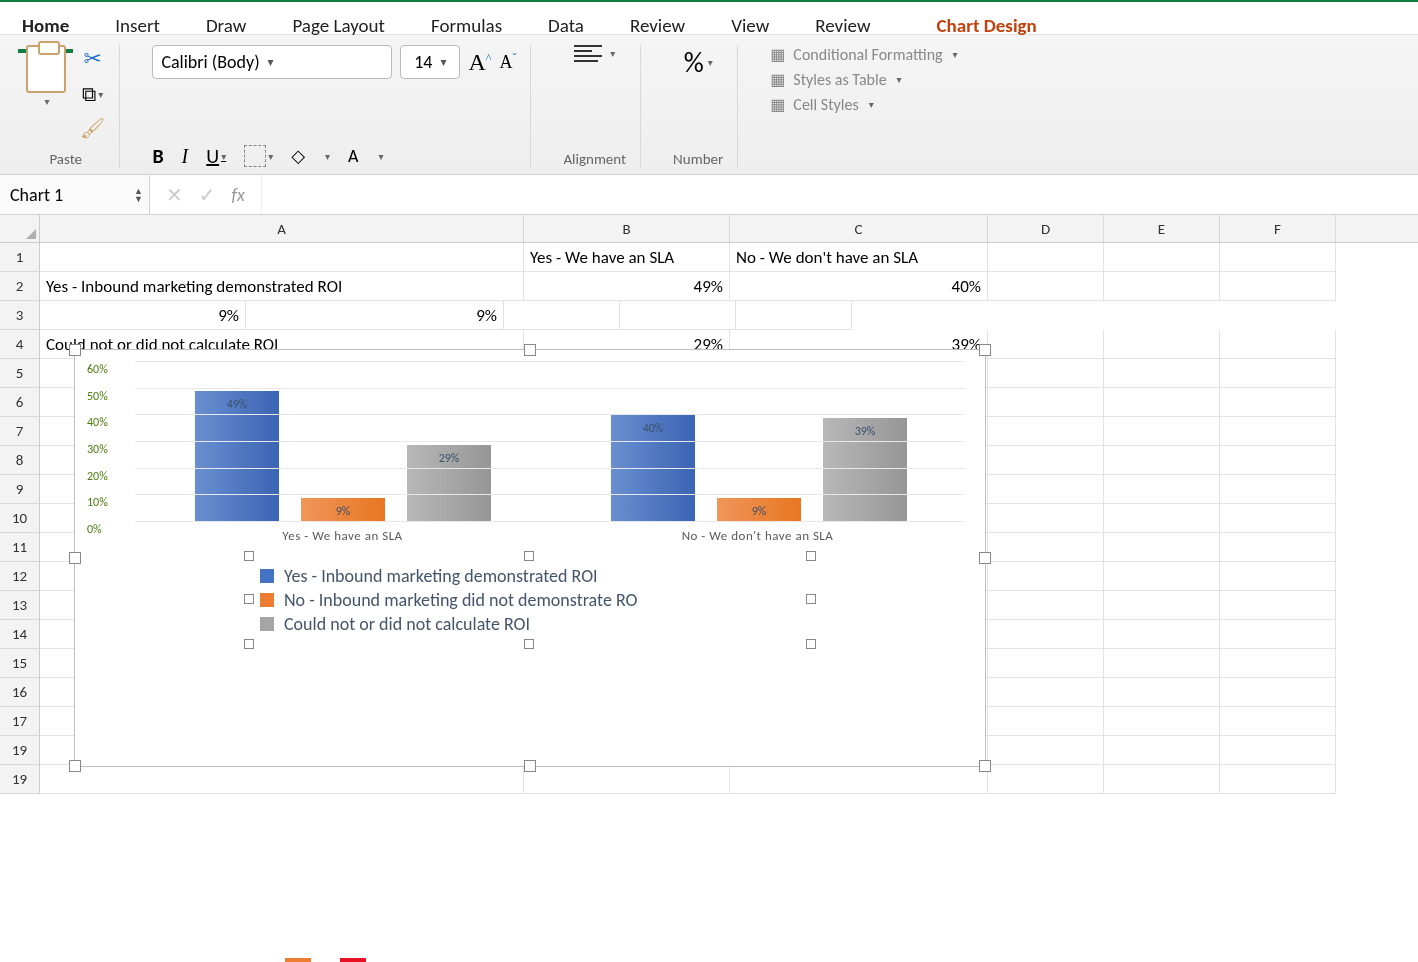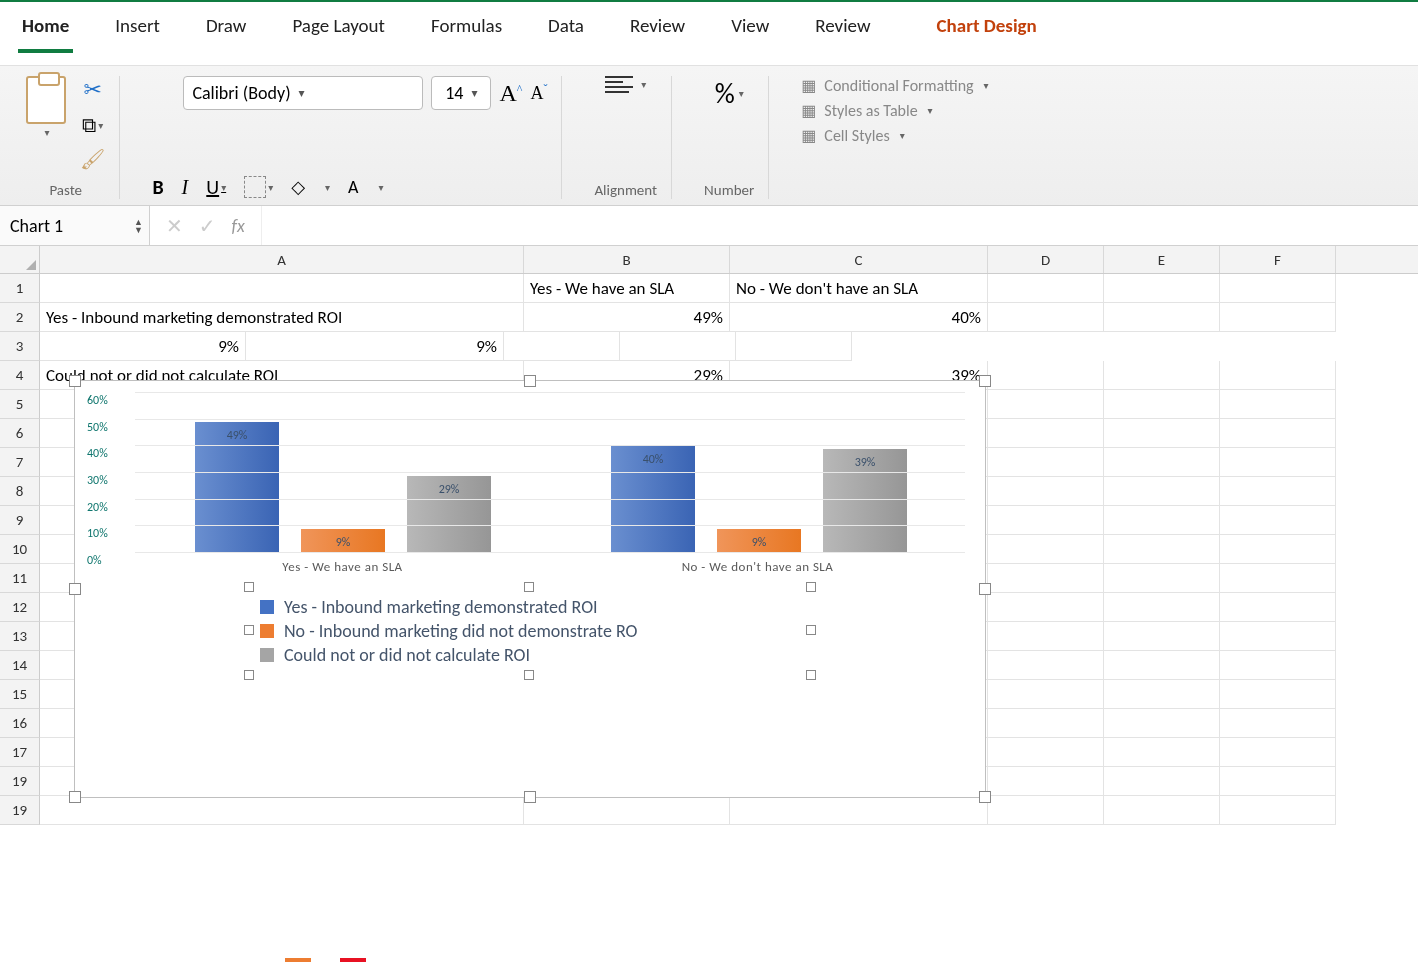--- a/index.html
+++ b/index.html
@@ -1,40 +1,40 @@
 <!DOCTYPE html>
 <html><head>
 <meta charset="utf-8">
 <style>
   * { box-sizing: border-box; margin: 0; padding: 0; }
   body { font-family: -apple-system, "Segoe UI", Calibri, sans-serif; font-size: 14px; background: #fff; overflow: hidden; width: 1418px; height: 962px; }
   .topbar { border-top: 2px solid #107c41; }
   
-  .tabs { display: flex; gap: 38px; padding: 6px 18px 0 18px; height: 64px; align-items: flex-start; background: #fff; border-bottom: 1px solid #e1e1e1;}
+  .tabs { display: flex; gap: 38px; padding: 6px 18px 0 18px; height: 33px; align-items: flex-start; background: #fff; border-bottom: 1px solid #e1e1e1;}
   .tab { font-size: 19px; color: #222; padding: 6px 4px 12px 4px; cursor: pointer; }
   .tab.active { font-weight: 700; border-bottom: 4px solid #107c41; }
   .tab.chartdesign { color: #c2410c; font-weight: 600; margin-left: 20px;}
   
   .ribbon { display: flex; background: linear-gradient(#f5f5f5,#eeeeee); border-bottom: 1px solid #d0d0d0; height: 140px; padding: 10px 12px 6px 12px; gap: 18px; }
   .group { display: flex; flex-direction: column; align-items: center; justify-content: space-between; padding: 0 14px; border-right: 1px solid #d8d8d8; }
   .group:last-child { border-right: none; }
   .group-body { display: flex; gap: 8px; align-items: flex-start; }
   .group-label { font-size: 15px; color: #666; margin-top: 6px; }
   .btn { display: inline-flex; align-items: center; justify-content: center; cursor: pointer; }
   .dd { font-size: 10px; color: #666; margin-left: 2px; }
   
   .paste-big { display:flex; flex-direction:column; align-items:center; gap:2px; }
   .paste-icon { width:40px; height:48px; border:2px solid #c9a36b; border-radius:3px; position:relative; background:#fff; }
   .paste-icon::before { content:""; position:absolute; top:-6px; left:10px; width:18px; height:10px; border:2px solid #c9a36b; border-radius:3px; background:#fff;}
   .clip-right { display:flex; flex-direction:column; gap:10px; margin-left:6px;}
   
   .font-row { display:flex; gap:8px; align-items:center; }
   .combo { background:#fff; border:1px solid #bbb; border-radius:4px; height:34px; display:flex; align-items:center; padding:0 8px; font-size:18px;}
   .combo .chev { margin-left:8px; font-size:12px; color:#555;}
-  .fontname { width:240px;margin-left:31px; }
+  .fontname { width:240px; }
   .fontsize { width:60px; justify-content:center;}
   .Aicon { font-size:24px; font-family: "Times New Roman", serif; }
   .Aicon .sup { font-size:12px; vertical-align: top; position:relative; top:-4px;}
   .Aicon.big .sup { color:#1f6fc8;}
   .Aicon.small { font-size:18px;}
   .font-row2 { display:flex; gap:18px; align-items:center; margin-top:14px;}
   .b { font-weight:700; font-size:20px; }
   .i { font-style:italic; font-size:20px; font-family:"Times New Roman",serif;}
   .u { text-decoration: underline; font-size:20px; }
   .border-icon { width:22px; height:22px; border:1px dashed #888; }
@@ -72,21 +72,21 @@
   .cA{width:484px;} .cB{width:206px;} .cC{width:258px;} .cD{width:116px;} .cE{width:116px;} .cF{width:116px;}
   
   .chart-obj { position:absolute; left:74px; top:134px; width:912px; height:418px; background:#fff; border:1px solid #bfbfbf; }
   .sel-handle { position:absolute; width:12px; height:12px; background:#fff; border:1px solid #888;}
   .sh-tl{left:-6px;top:-6px;} .sh-tm{left:50%;top:-6px;margin-left:-6px;} .sh-tr{right:-6px;top:-6px;}
   .sh-ml{left:-6px;top:50%;margin-top:-6px;} .sh-mr{right:-6px;top:50%;margin-top:-6px;}
   .sh-bl{left:-6px;bottom:-6px;} .sh-bm{left:50%;bottom:-6px;margin-left:-6px;} .sh-br{right:-6px;bottom:-6px;}
   .chart-title { text-align:center; font-size:22px; color:#44546a; font-weight:600; margin-top:10px;}
   .plot { position:relative; margin:12px 20px 0 60px; height:160px; }
   .gridline { position:absolute; left:0; right:0; height:1px; background:#e8e8e8;}
-  .ylabel { position:absolute; left:-48px; font-size:12px; color:#0f766e; transform:translateY(50%); }
+  .ylabel { position:absolute; left:-48px; font-size:12px; color:#4d7c0f; transform:translateY(50%); }
   .baseline { position:absolute; left:0; right:0; bottom:0; height:1px; background:#bfbfbf;}
   .bars { position:absolute; left:0; right:0; bottom:0; top:0;}
   .bar { position:absolute; bottom:0;}
   .bar .lbl { position:absolute; top:6px; width:100%; text-align:center; font-size:12px; color:#3a506b;}
   .bar.blue { background:linear-gradient(90deg,#6a8fd0,#3a64b4);}
   .bar.orange { background:linear-gradient(90deg,#f0955a,#e87722);}
   .bar.grey { background:linear-gradient(90deg,#b8b8b8,#969696);}
   .catlabels { display:flex; margin:6px 20px 0 60px; }
   .catlabel { flex:1; text-align:center; font-size:13px; color:#5a5a5a; letter-spacing:0.5px;}
   .legend { position:relative; margin:14px auto 0 auto; width:560px; border:0; padding:6px 10px; color:#44546a; font-size:18px;}

